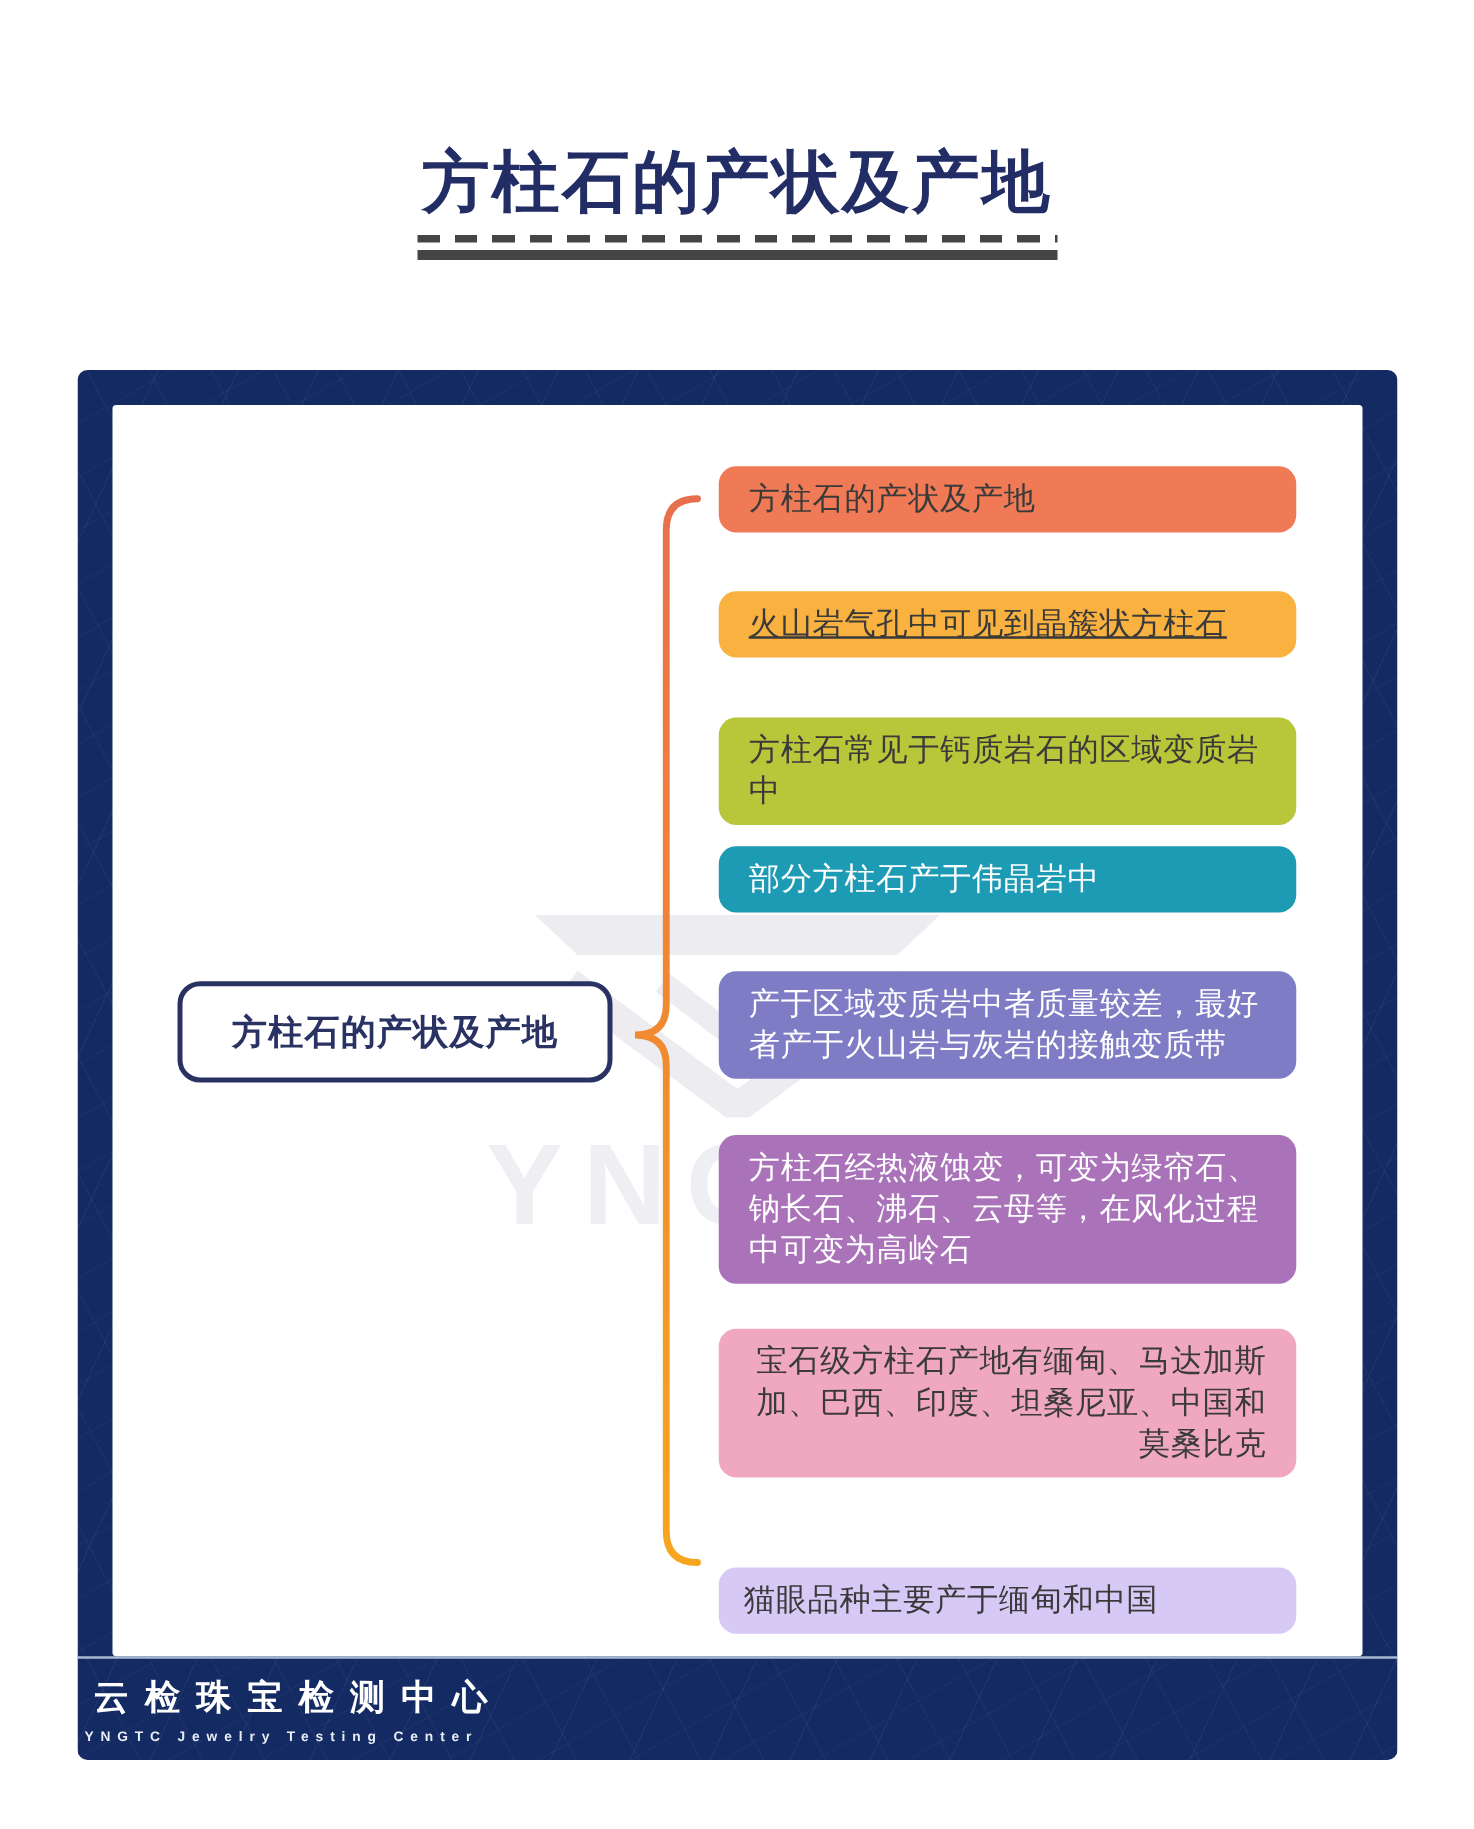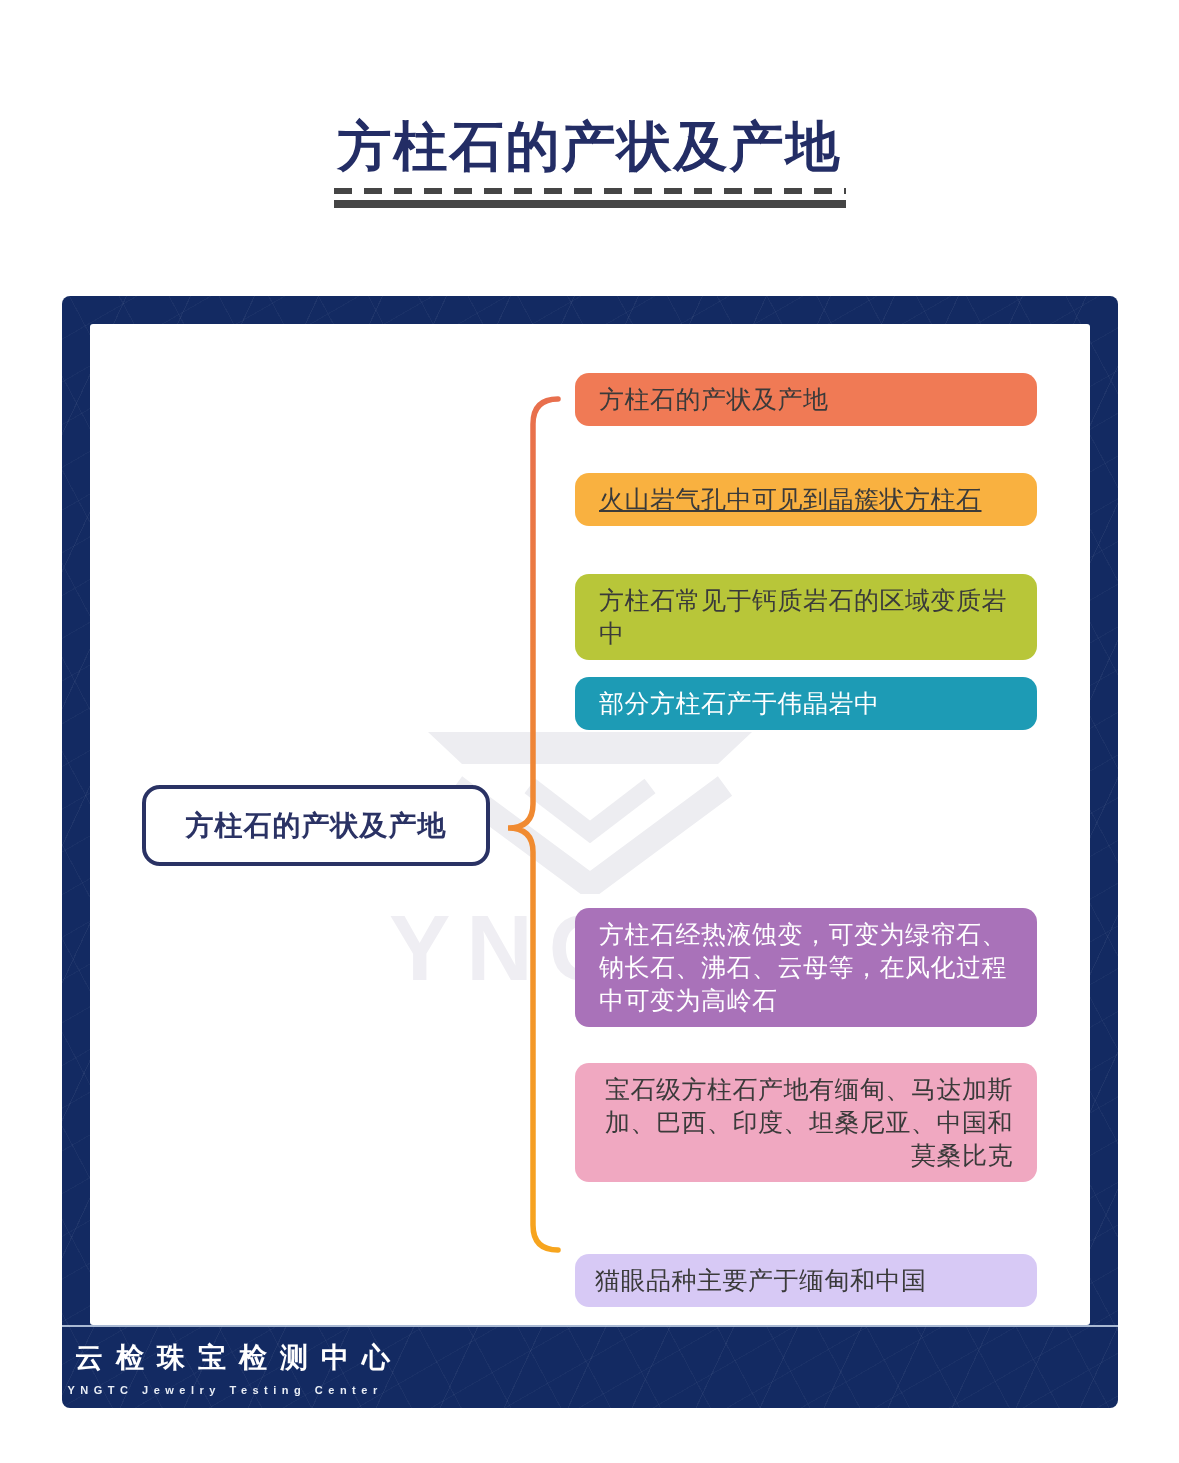--- a/index.html
+++ b/index.html
@@ -110,20 +110,23 @@
       </div>
       <div class="branch b1" style="background: rgb(249, 177, 64); color: rgb(58, 58, 58); text-decoration: underline;">
         <span>火山岩气孔中可见到晶簇状方柱石</span>
       </div>
       <div class="branch b2" style="background: rgb(184, 198, 57); color: rgb(58, 58, 58);">
         <span>方柱石常见于钙质岩石的区域变质岩中</span>
       </div>
       <div class="branch b3" style="background: rgb(29, 155, 181); color: rgb(255, 255, 255);">
         <span>部分方柱石产于伟晶岩中</span>
       </div>
+      <div class="branch b4" style="background: rgb(126, 124, 197); color: rgb(255, 255, 255);">
+        <span>产于区域变质岩中者质量较差，最好者产于火山岩与灰岩的接触变质带</span>
+      </div>
       <div class="branch b5" style="background: rgb(169, 114, 185); color: rgb(255, 255, 255);">
         <span>方柱石经热液蚀变，可变为绿帘石、钠长石、沸石、云母等，在风化过程中可变为高岭石</span>
       </div>
       <div class="branch b6" style="background: rgb(240, 168, 193); color: rgb(58, 58, 58);">
         <span>宝石级方柱石产地有缅甸、马达加斯加、巴西、印度、坦桑尼亚、中国和莫桑比克</span>
       </div>
       <div class="branch b7" style="background: rgb(215, 201, 245); color: rgb(58, 58, 58);">
         <span>猫眼品种主要产于缅甸和中国</span>
       </div>
 

